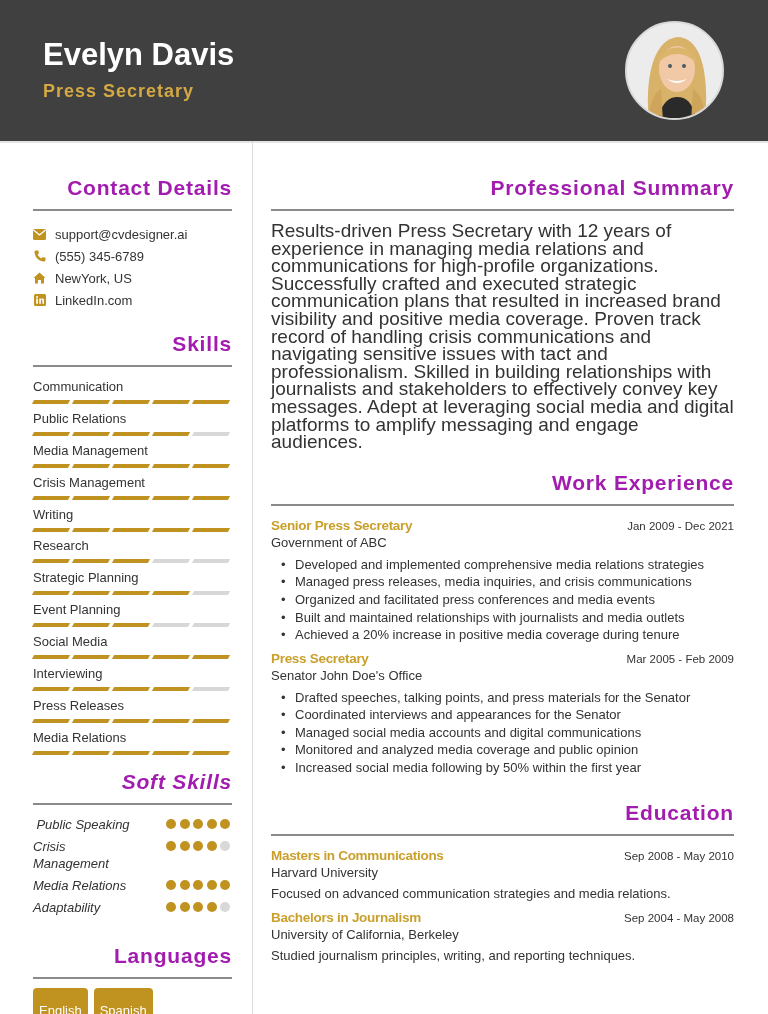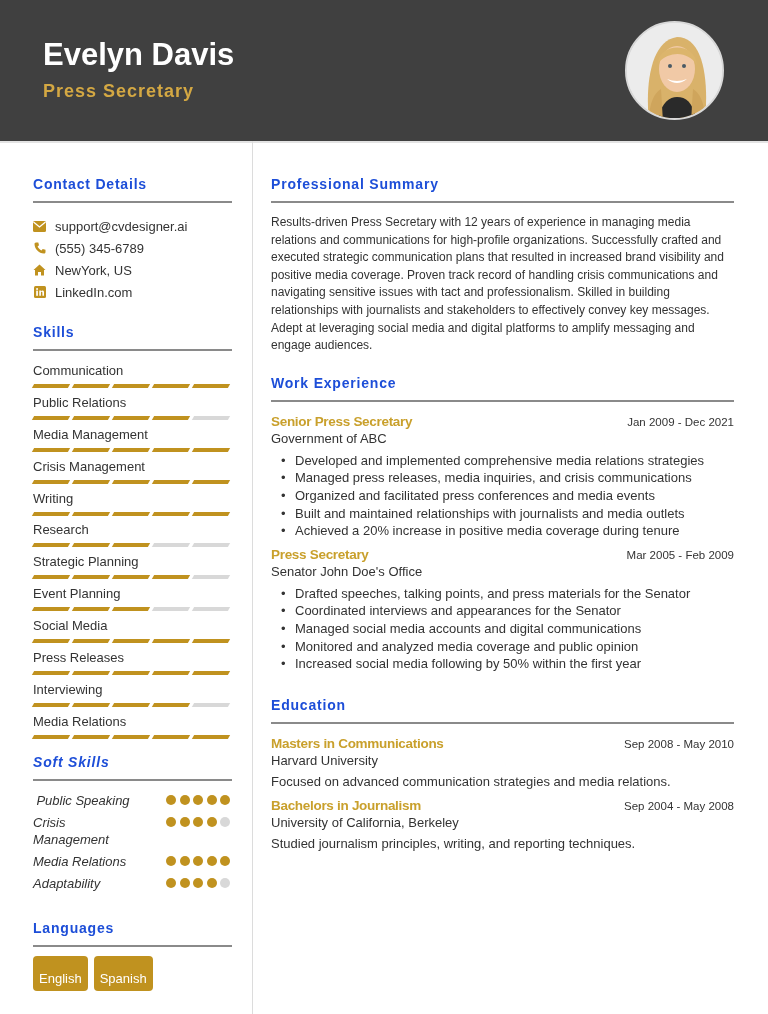--- a/index.html
+++ b/index.html
@@ -30,21 +30,21 @@
       position: absolute; left: 252px; top: 141px; width: 1px; height: 873px; background: #dcdcdc;
     }
     .top-line {
       position: absolute; left: 0; top: 141px; width: 768px; height: 2px; background: #e3e3e3;
     }
 
     .left { position: absolute; left: 33px; top: 141px; width: 199px; }
     .right { position: absolute; left: 271px; top: 141px; width: 463px; }
 
     .sec-title {
-      font-size: 14px; font-weight: bold; color: #1d4ed8; letter-spacing: 0.8px;
+      font-size: 21px; font-weight: bold; color: #a21caf; letter-spacing: 0.8px; text-align: right;
     }
     .sec-rule { height: 2px; background: #8a8a8a; margin-top: 9px; }
 
     .contact-item { display: flex; align-items: center; height: 22px; font-size: 13px; color: #333; }
     .contact-item .ic { width: 13px; height: 13px; margin-right: 9px; display: inline-flex; align-items: center; justify-content: center; }
 
     .skill { height: 31.9px; }
     .skill-label { font-size: 13px; color: #333; line-height: 16px; }
     .bars { display: flex; gap: 4px; margin-top: 5px; }
     .bar { width: 36px; height: 4px; transform: skewX(-30deg); background: #c0921f; }
@@ -55,21 +55,21 @@
     .dots { display: flex; gap: 3.5px; margin-top: 3px; margin-right: 2px; }
     .dot { width: 10px; height: 10px; border-radius: 50%; background: #c0921f; }
     .dot.off { background: #d8d8d8; }
 
     .lang-wrap { display: flex; gap: 6px; margin-top: 9px; }
     .lang {
       background: #c0921f; color: #fff; font-size: 13px; border-radius: 4px;
       padding: 15px 6px 4px 6px; line-height: 16px;
     }
 
-    .summary { font-size: 12px; line-height: 17.6px; color: #333; margin-top: 11px; }
+    .summary { font-size: 19px; line-height: 17.6px; color: #333; margin-top: 11px; }
 
     .job-head { display: flex; justify-content: space-between; align-items: baseline; }
     .job-title { font-size: 13.5px; color: #c9a02c; font-weight: bold; letter-spacing: -0.3px; }
     .job-date { font-size: 11.5px; color: #333; }
     .job-org { font-size: 13px; color: #333; margin-top: 2px; }
     .bullets { list-style: none; margin-top: 6px; padding-left: 10px; }
     .bullets li { font-size: 13px; line-height: 17.6px; color: #333; position: relative; padding-left: 14px; }
     .bullets li::before { content: "•"; position: absolute; left: 0; top: 0; }
 
     .edu-desc { font-size: 13px; color: #333; margin-top: 6px; }
@@ -230,37 +230,37 @@
           <div class="skill-label">Social Media</div>
           <div class="bars">
             <span class="bar"></span>
             <span class="bar"></span>
             <span class="bar"></span>
             <span class="bar"></span>
             <span class="bar"></span>
           </div>
         </div>
         <div class="skill">
+          <div class="skill-label">Interviewing</div>
+          <div class="bars">
+            <span class="bar"></span>
+            <span class="bar"></span>
+            <span class="bar"></span>
+            <span class="bar"></span>
+            <span class="bar off"></span>
+          </div>
+        </div>
+        <div class="skill">
           <div class="skill-label">Press Releases</div>
           <div class="bars">
             <span class="bar"></span>
             <span class="bar"></span>
             <span class="bar"></span>
             <span class="bar"></span>
             <span class="bar"></span>
-          </div>
-        </div>
-        <div class="skill">
-          <div class="skill-label">Interviewing</div>
-          <div class="bars">
-            <span class="bar"></span>
-            <span class="bar"></span>
-            <span class="bar"></span>
-            <span class="bar"></span>
-            <span class="bar off"></span>
           </div>
         </div>
         <div class="skill">
           <div class="skill-label">Media Relations</div>
           <div class="bars">
             <span class="bar"></span>
             <span class="bar"></span>
             <span class="bar"></span>
             <span class="bar"></span>
             <span class="bar"></span>

